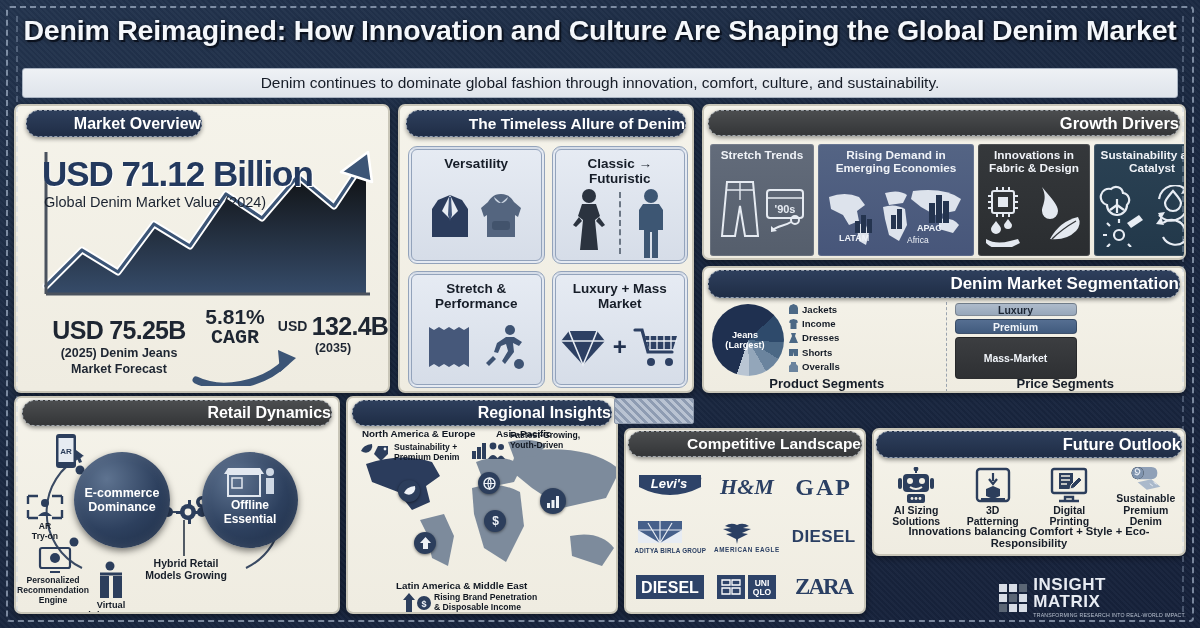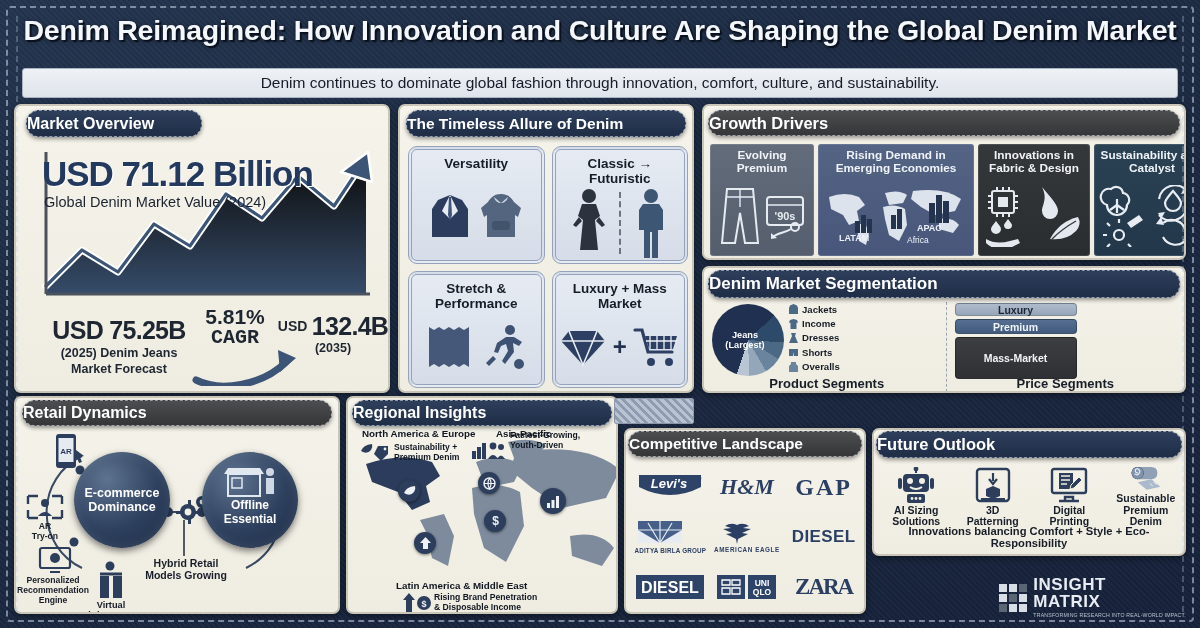--- a/index.html
+++ b/index.html
@@ -39,21 +39,21 @@
 
   
   .panel{
     position:absolute;
     background:linear-gradient(180deg,#f5f3ea,#efece1);
     border:2px solid #c9c6b8; border-radius:7px;
     box-shadow:0 2px 6px rgba(0,0,0,.45);
     overflow:hidden;
   }
   .ptitle{
-    position:absolute; display:flex; align-items:center; justify-content:flex-start;
+    position:absolute; display:flex; align-items:center; justify-content:flex-end;
     border-radius:13px; color:#fff; font-weight:bold;
     border:1px dashed rgba(230,238,248,.55);
     box-shadow:0 2px 4px rgba(0,0,0,.4);
     z-index:5; white-space:nowrap;
   }
   .navy{ background:linear-gradient(180deg,#2e3f5c,#1f2d46); }
   .charcoal{ background:linear-gradient(180deg,#4b4d4f,#343638); }
 
   
   #p-market{ left:14px; top:104px; width:376px; height:289px; }
@@ -311,21 +311,21 @@
   </div>
 </div>
 
 <div class="ptitle charcoal" id="t-growth">
   <span>Growth Drivers</span>
 </div>
 <div class="panel" id="p-growth">
   <div class="gd-row">
 
     <div class="gd-card gd1">
-      <div class="lab">Evolving Premium</div>
+      <div class="lab">Stretch Trends</div>
       <div class="gd-ico">
         <svg width="42" height="62" viewBox="0 0 42 62">
           <path d="M8,4 h26 l5,54 h-13 l-5,-30 -5,30 H3 Z" fill="none" stroke="#e6ebf2" stroke-width="2"></path>
           <path d="M8,12 h26 M21,4 v18" stroke="#e6ebf2" stroke-width="1.4" fill="none"></path>
         </svg>
         <svg width="40" height="46" viewBox="0 0 40 46">
           <rect x="2" y="4" width="36" height="28" rx="3" fill="none" stroke="#e6ebf2" stroke-width="2"></rect>
           <line x1="2" y1="12" x2="38" y2="12" stroke="#e6ebf2" stroke-width="1.6"></line>
           <text x="20" y="27" font-size="11" font-weight="bold" fill="#e6ebf2" text-anchor="middle" font-family="Liberation Sans">'90s</text>
           <path d="M8,44 C12,40 20,40 26,36" fill="none" stroke="#e6ebf2" stroke-width="2"></path>

